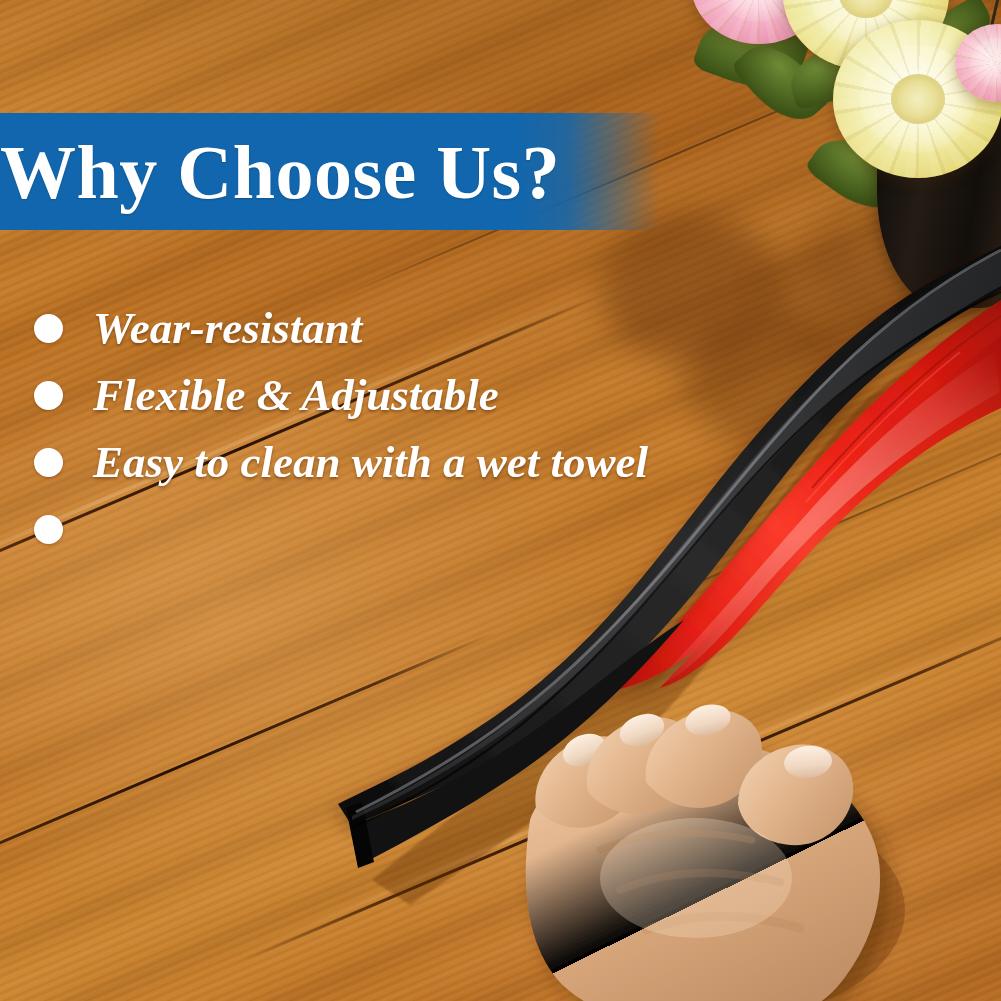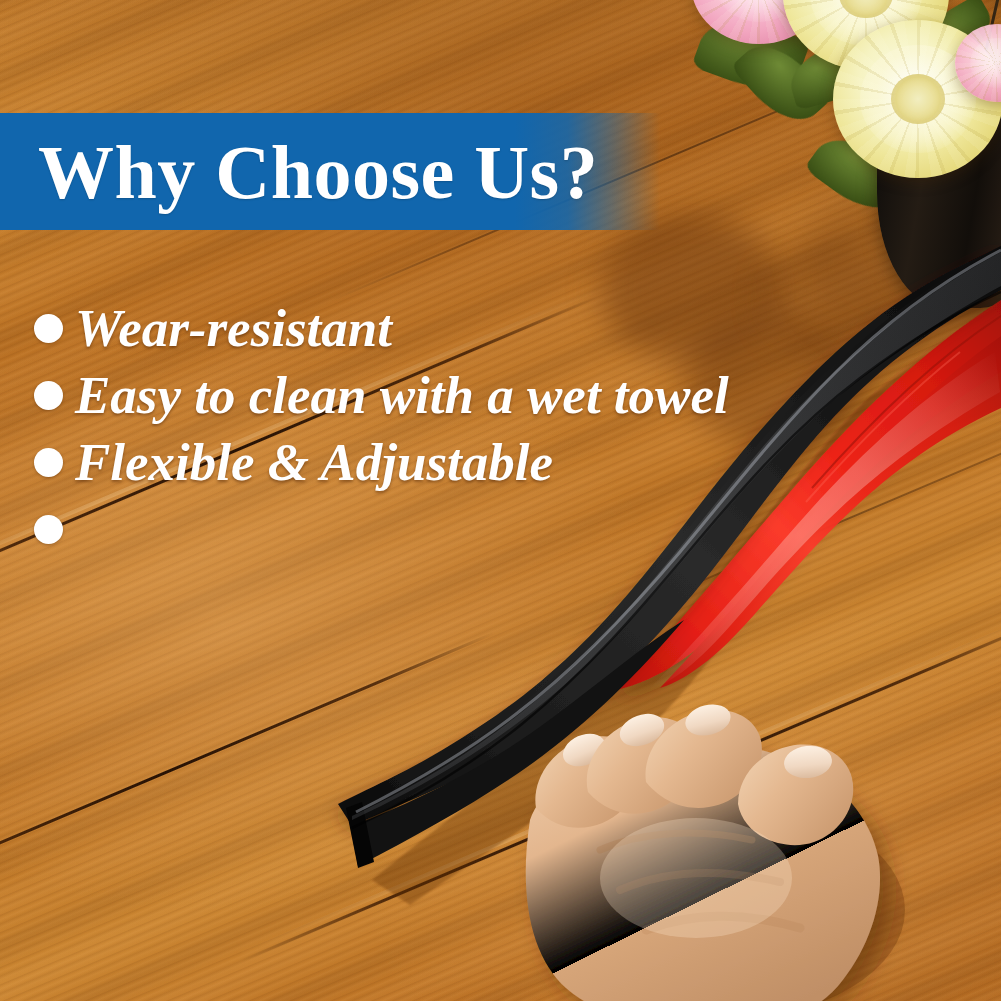--- a/index.html
+++ b/index.html
@@ -178,21 +178,20 @@
       rgba(17,102,173,0) 100%);
     display: flex;
     align-items: center;
   }
   .banner-title {
     color: #ffffff;
     font-family: "Liberation Serif", "DejaVu Serif", serif;
     font-size: 76px;
     font-weight: 600;
     letter-spacing: .5px;
-    margin-left: 38px;
     line-height: 1;
     white-space: nowrap;
     text-shadow: 0 1px 2px rgba(0,0,0,.18);
   }
 
   
   .features {
     position: absolute;
     left: 34px;
     top: 295px;
@@ -205,26 +204,26 @@
   }
   .bullet-dot {
     width: 29px;
     height: 29px;
     border-radius: 50%;
     background: #ffffff;
     flex: 0 0 auto;
     box-shadow: 0 1px 3px rgba(60,25,2,.35);
   }
   .feature-text {
-    margin-left: 12px;
+    margin-left: 30px;
     color: #ffffff;
     font-family: "Liberation Serif", "DejaVu Serif", serif;
     font-style: italic;
     font-weight: bold;
-    font-size: 53px;
+    font-size: 45px;
     line-height: 1.05;
     white-space: nowrap;
     text-shadow: 0 2px 3px rgba(70,32,4,.45);
   }
 </style>
 </head>
 <body>
 
 <div id="poster">
 
@@ -455,26 +454,26 @@
 
   <div class="features">
 
     <div class="feature-row">
       <span class="bullet-dot"></span>
       <span class="feature-text">Wear-resistant</span>
     </div>
 
     <div class="feature-row">
       <span class="bullet-dot"></span>
-      <span class="feature-text">Easy to clean with a wet towel</span>
+      <span class="feature-text">Flexible &amp; Adjustable</span>
     </div>
 
     <div class="feature-row">
       <span class="bullet-dot"></span>
-      <span class="feature-text">Flexible &amp; Adjustable</span>
+      <span class="feature-text">Easy to clean with a wet towel</span>
     </div>
 
     <div class="feature-row">
       <span class="bullet-dot"></span>
     </div>
 
   </div>
 
 </div>
 

